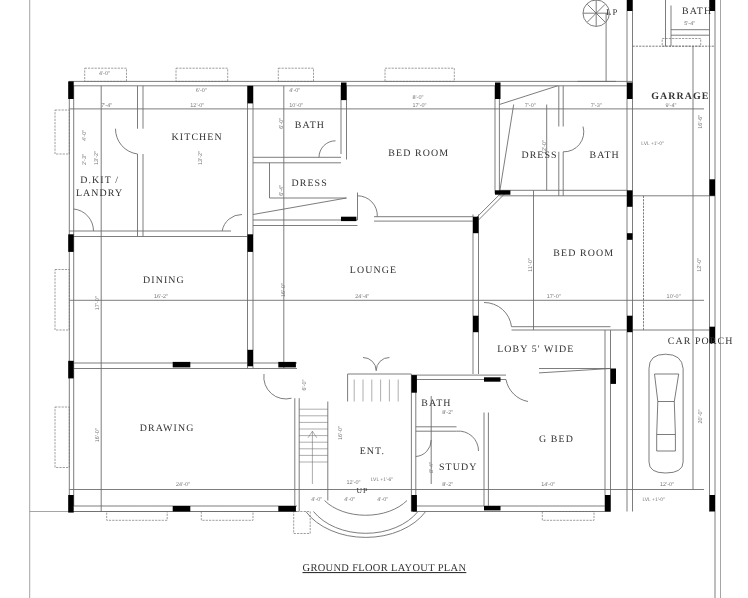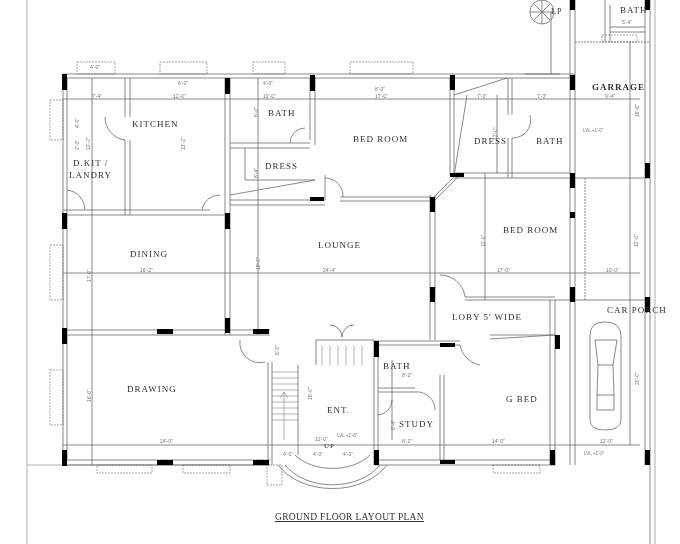--- a/index.html
+++ b/index.html
@@ -220,40 +220,40 @@
     <rect x="374" y="450" width="5" height="15"></rect>
     <rect x="62" y="450" width="5" height="16"></rect>
     <rect x="157" y="460" width="16" height="5"></rect>
     <rect x="253" y="460" width="16" height="5"></rect>
     <rect x="440" y="460" width="15" height="4"></rect>
     <rect x="550" y="450" width="5" height="15"></rect>
     <rect x="645" y="450" width="5" height="15"></rect>
   </g>
 </svg>
 
-<div class="room-label" style="left:132px;top:119px;">KITCHEN</div>
+<div class="room-label" style="left:156px;top:119px;">KITCHEN</div>
 <div class="room-label" style="left:73px;top:158px;">D.KIT /</div>
 <div class="room-label" style="left:69px;top:170px;">LANDRY</div>
 <div class="room-label" style="left:268px;top:108px;">BATH</div>
 <div class="room-label" style="left:265px;top:161px;">DRESS</div>
 <div class="room-label" style="left:353px;top:134px;">BED ROOM</div>
 <div class="room-label" style="left:474px;top:136px;">DRESS</div>
 <div class="room-label" style="left:536px;top:136px;">BATH</div>
 <div class="room-label" style="left:592px;top:82px;font-weight:bold;">GARRAGE</div>
 <div class="room-label" style="left:620px;top:5px;">BATH</div>
 <div class="room-label" style="left:130px;top:249px;">DINING</div>
 <div class="room-label" style="left:318px;top:240px;">LOUNGE</div>
 <div class="room-label" style="left:503px;top:225px;">BED ROOM</div>
 <div class="room-label" style="left:452px;top:312px;">LOBY 5' WIDE</div>
 <div class="room-label" style="left:579px;top:305px;margin-left:28px;">CAR PORCH</div>
 <div class="room-label" style="left:127px;top:384px;text-align:center;">DRAWING</div>
 <div class="room-label" style="left:327px;top:405px;">ENT.</div>
 <div class="room-label" style="left:383px;top:361px;">BATH</div>
 <div class="room-label" style="left:399px;top:419px;">STUDY</div>
-<div class="room-label" style="left:490px;top:394px;margin-left:16px;">G BED</div>
+<div class="room-label" style="left:490px;top:394px;">G BED</div>
 <div class="room-label" style="left:551px;top:7px;font-size:8px;">LP</div>
 <div class="room-label" style="left:324px;top:442px;font-size:7px;">UP</div>
 
 <div class="dim" style="left:90px;top:64px;">4'-0"</div>
 <div class="dim" style="left:178px;top:80px;">6'-0"</div>
 <div class="dim" style="left:263px;top:80px;">4'-0"</div>
 <div class="dim" style="left:375px;top:86px;">8'-0"</div>
 <div class="dim" style="left:92px;top:93px;">7'-4"</div>
 <div class="dim" style="left:173px;top:93px;">12'-0"</div>
 <div class="dim" style="left:263px;top:93px;">10'-0"</div>

